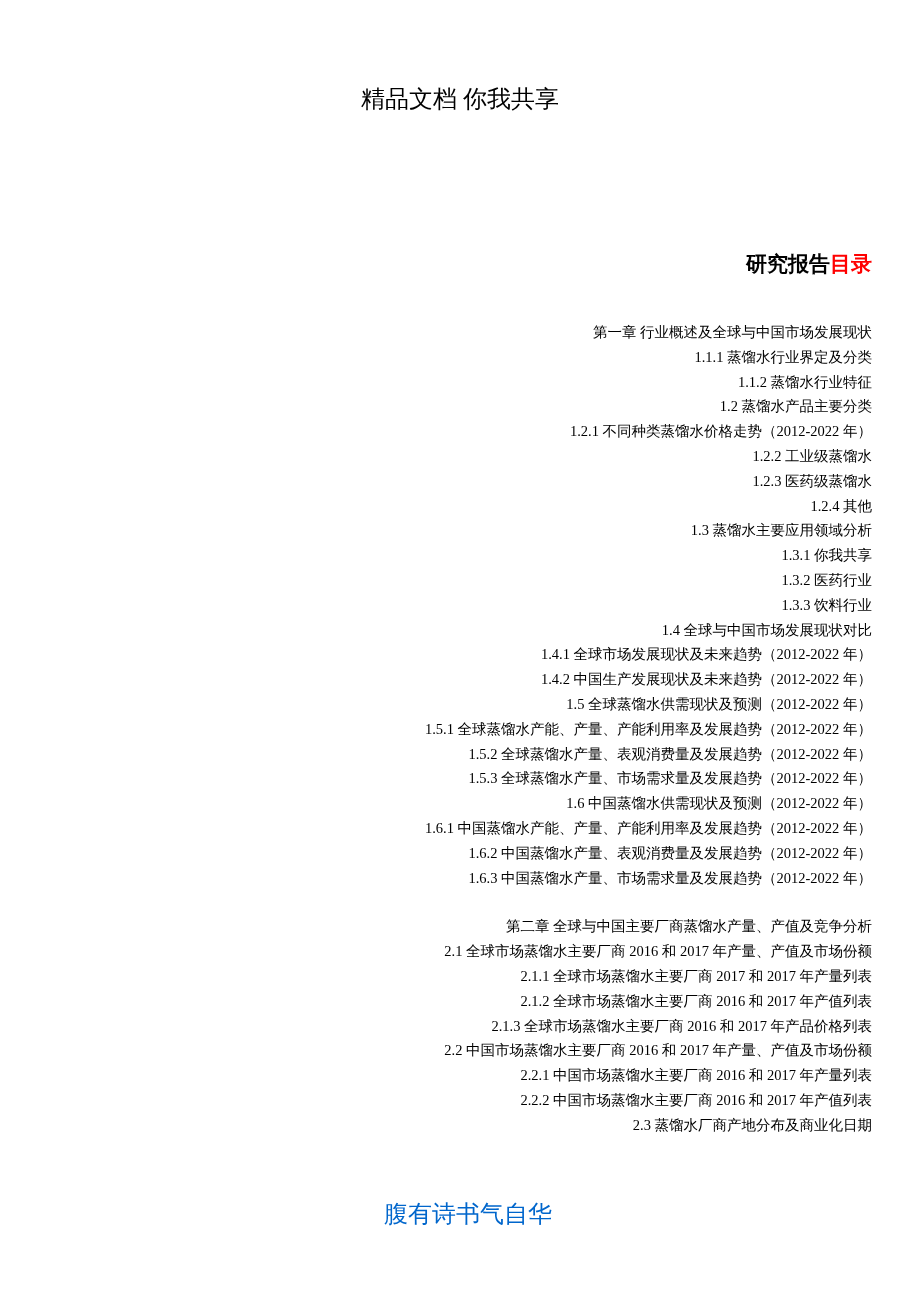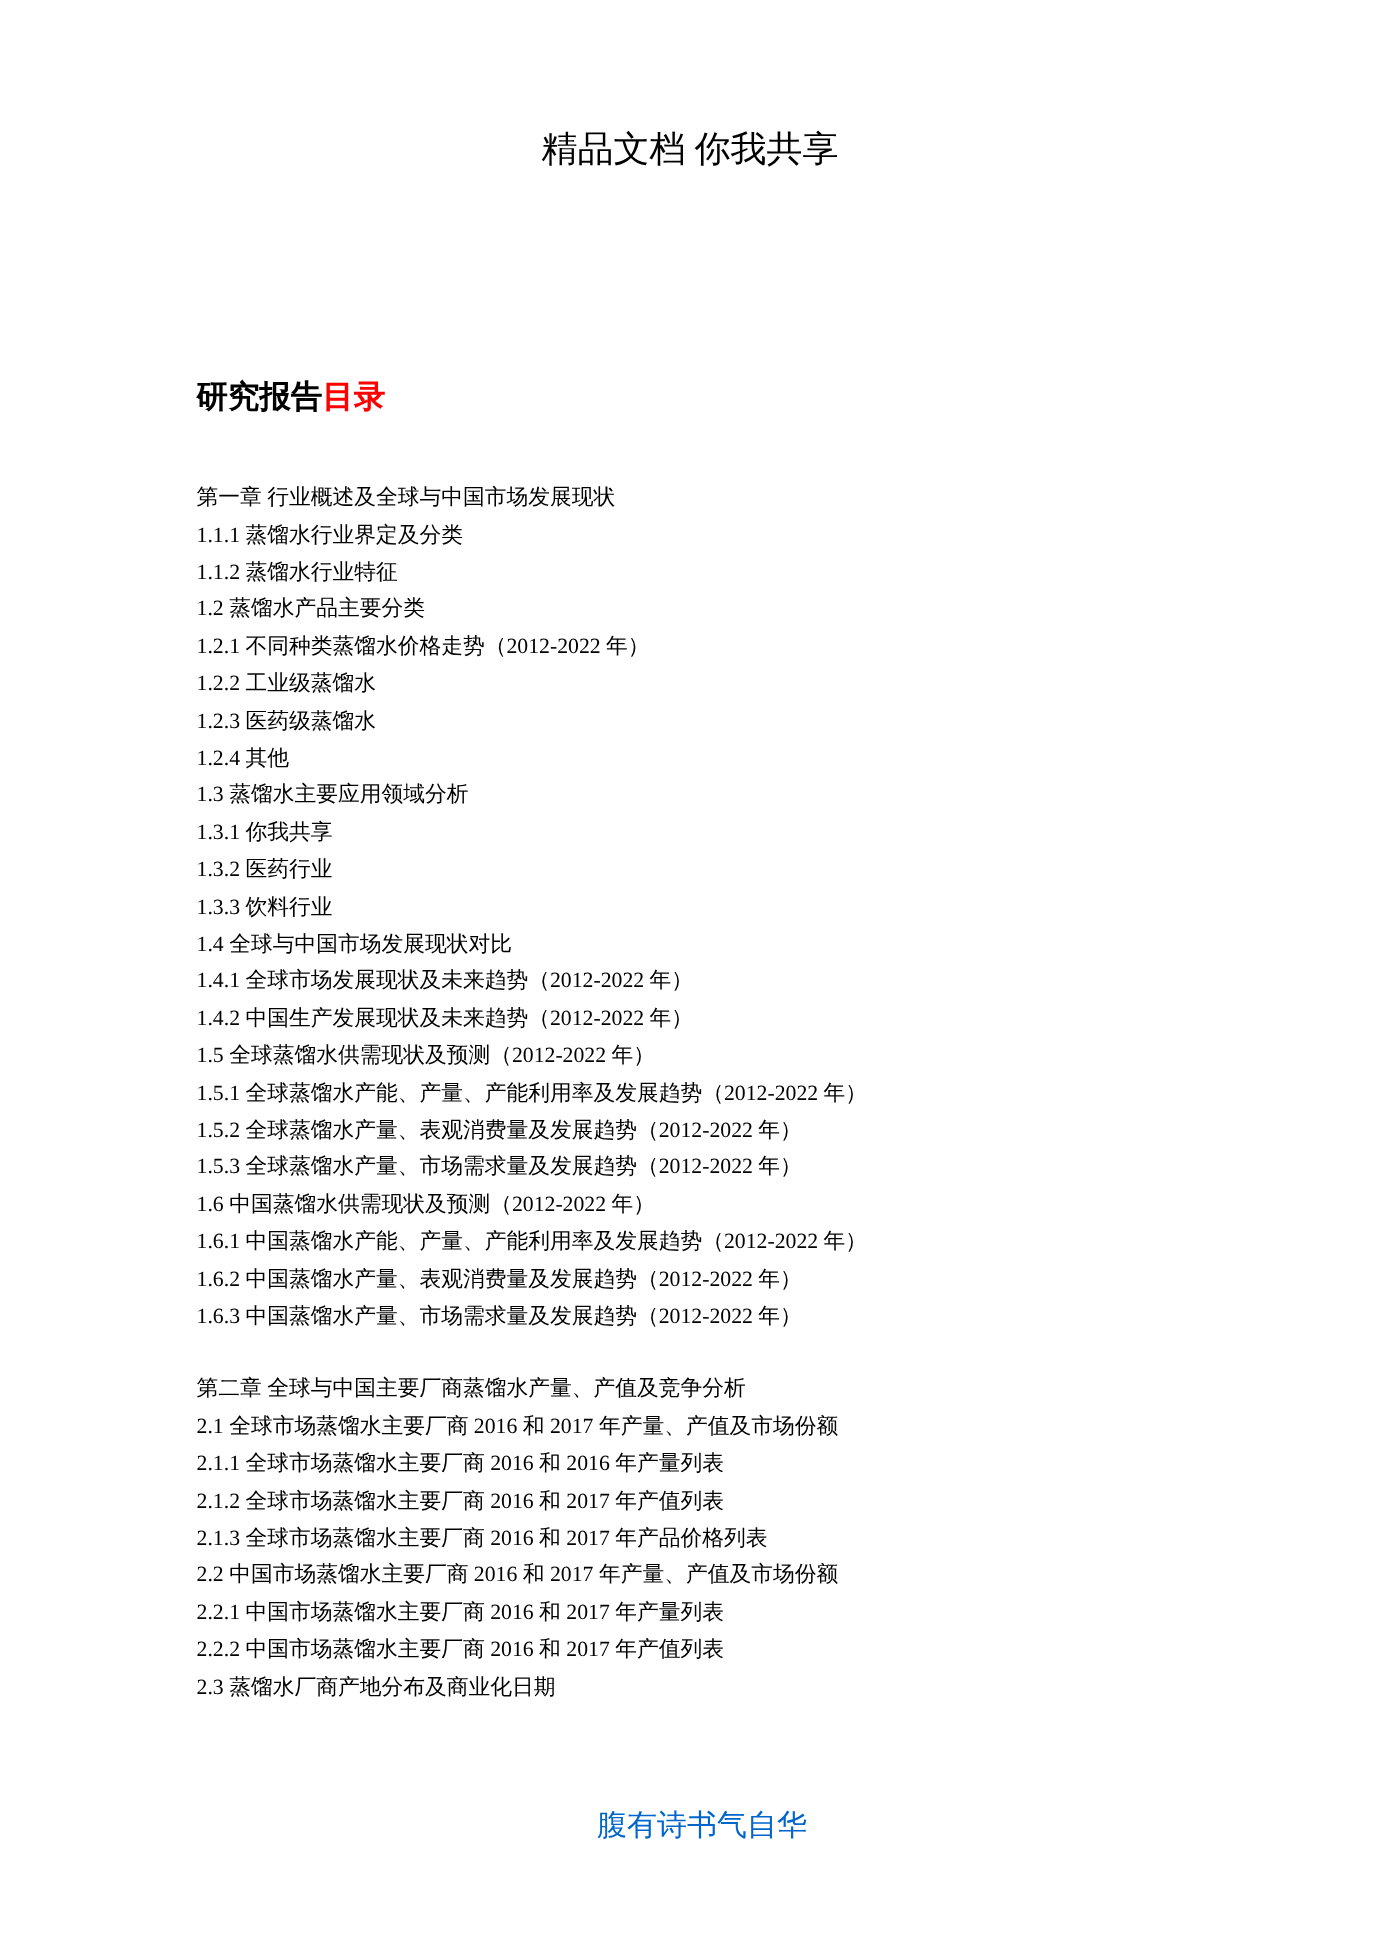--- a/index.html
+++ b/index.html
@@ -22,22 +22,23 @@
       font-family: "SimSun", "宋体", serif;
     }
     .header-left {
       display: inline-block;
     }
     .header-right {
       display: inline-block;
     }
     .content {
       padding-left: 131px;
-      padding-right: 80px;
+      padding-right: 48px;
       padding-top: 135px;
+      text-align: right;
     }
     .title {
       font-size: 21px;
       color: #0066cc;
       font-weight: bold;
       margin-bottom: 42px;
     }
     .title-black {
       color: #000000;
     }
@@ -52,21 +53,21 @@
     }
     .chapter-gap {
       height: 24px;
     }
     .footer {
       position: absolute;
       bottom: 72px;
       left: 16px;
       right: 0;
       text-align: center;
-      font-size: 20px;
+      font-size: 24px;
       color: #0066cc;
       font-family: Liberation Serif, serif;
     }
   </style>
 </head>
 <body>
 
 <div class="header">
   <span class="header-left">精品文档</span>
   <span class="header-right">你我共享</span>
@@ -101,21 +102,21 @@
     <div class="toc-line">1.6.1 中国蒸馏水产能、产量、产能利用率及发展趋势（2012-2022 年）</div>
     <div class="toc-line">1.6.2 中国蒸馏水产量、表观消费量及发展趋势（2012-2022 年）</div>
     <div class="toc-line">1.6.3 中国蒸馏水产量、市场需求量及发展趋势（2012-2022 年）</div>
   </div>
 
   <div class="chapter-gap"></div>
 
   <div>
     <div class="toc-line">第二章 全球与中国主要厂商蒸馏水产量、产值及竞争分析</div>
     <div class="toc-line">2.1 全球市场蒸馏水主要厂商 2016 和 2017 年产量、产值及市场份额</div>
-    <div class="toc-line">2.1.1 全球市场蒸馏水主要厂商 2016 和 2016 年产量列表</div>
+    <div class="toc-line">2.1.1 全球市场蒸馏水主要厂商 2017 和 2017 年产量列表</div>
     <div class="toc-line">2.1.2 全球市场蒸馏水主要厂商 2016 和 2017 年产值列表</div>
     <div class="toc-line">2.1.3 全球市场蒸馏水主要厂商 2016 和 2017 年产品价格列表</div>
     <div class="toc-line">2.2 中国市场蒸馏水主要厂商 2016 和 2017 年产量、产值及市场份额</div>
     <div class="toc-line">2.2.1 中国市场蒸馏水主要厂商 2016 和 2017 年产量列表</div>
     <div class="toc-line">2.2.2 中国市场蒸馏水主要厂商 2016 和 2017 年产值列表</div>
     <div class="toc-line">2.3 蒸馏水厂商产地分布及商业化日期</div>
   </div>
 </div>
 
 <div class="footer">腹有诗书气自华</div>

